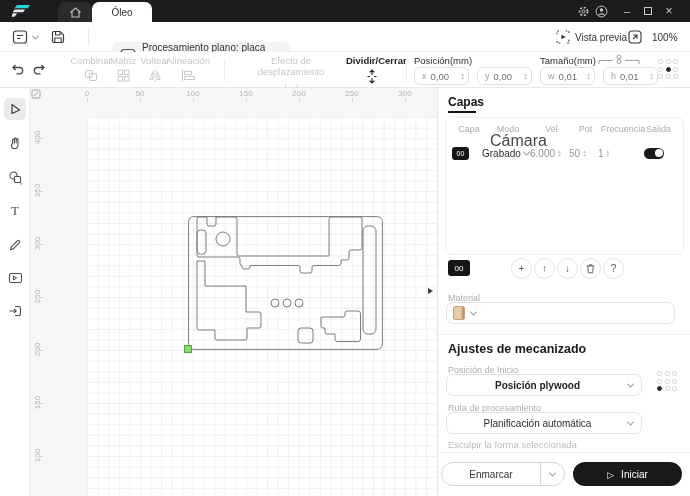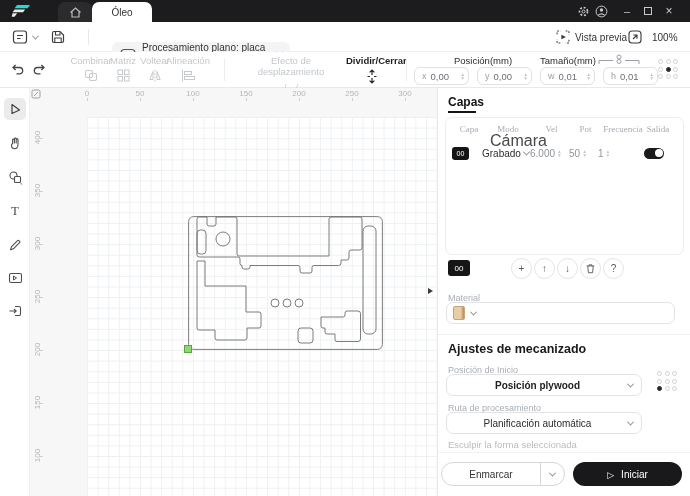--- a/index.html
+++ b/index.html
@@ -84,21 +84,21 @@
   
   .panel { position:absolute; right:0; top:88px; bottom:0; width:253px; background:#fff;
            border-left:1px solid #e8e8e8;text-align:center; }
   .p-abs { position:absolute; }
   .tab-l { left:10px; top:7px; font-size:12px; font-weight:bold; color:#141414; }
   .tab-underline { left:10px; top:23px; width:28px; height:2px; background:#141414; }
   .tab-c { left:52px; top:7px; font-size:16px; color:#4a4a4a;margin-top:37px; }
   .layer-card { left:7px; right:6px; top:29px; height:138px; border:1px solid #ededee;
                 border-radius:7px; overflow:hidden; }
   .lc-head { display:flex; align-items:center; height:22px; padding:0 8px; font-size:9px;
-             color:#a6abb1;font-family:Liberation Serif, serif; }
+             color:#a6abb1; }
   .lc-row { display:flex; align-items:center; height:26px; padding:0 6px; }
   .c-capa { width:30px; } .c-modo { width:48px; } .c-vel { width:39px; }
   .c-pot { width:29px; } .c-freq { width:46px; } .c-sal { width:24px; }
   .cell { display:flex; align-items:center; gap:3px; }
   .sw { width:17px; height:13px; background:#141414; border-radius:3px; color:#fff;
         font-size:7px; display:flex; align-items:center; justify-content:center; }
   .mode-txt { font-size:10px; color:#2d2d2d; }
   .num-txt { font-size:10px; color:#8f9499; }
   .toggle { width:20px; height:11px; border-radius:6px; background:#1a1a1a; position:relative; }
   .toggle::after { content:""; position:absolute; top:1.5px; right:1.5px; width:8px; height:8px;
@@ -275,21 +275,21 @@
             <path d="M6,6 V1.2 M3.6,3.4 L6,1 L8.4,3.4 M6,9 V13.8 M3.6,11.6 L6,14 L8.4,11.6 M1.5,7.5 H4 M8,7.5 H10.5" fill="none" stroke="#2a2a2a" stroke-width="1.2"></path>
           </svg>
       </span>
     </div>
     <div class="grp" style="left:240px;width:102px;">
       <span class="lbl">Efecto de desplazamiento</span>
       <span class="ic" style="font-size:9px;color:#c6cacd;">/→/</span>
     </div>
     <div class="vsep" style="left:406px;"></div>
 
-    <span class="fld-label" style="left:414px;margin-left:40px;">Posición(mm)</span>
+    <span class="fld-label" style="left:414px;">Posición(mm)</span>
     <div class="fld" style="left:414px;">
       <span class="pre">x</span>
       <span class="val">0,00</span>
       <span class="stepper">
           <span class="su"></span>
           <span class="sd"></span>
         </span>
     </div>
     <div class="fld" style="left:477px;">
       <span class="pre">y</span>

